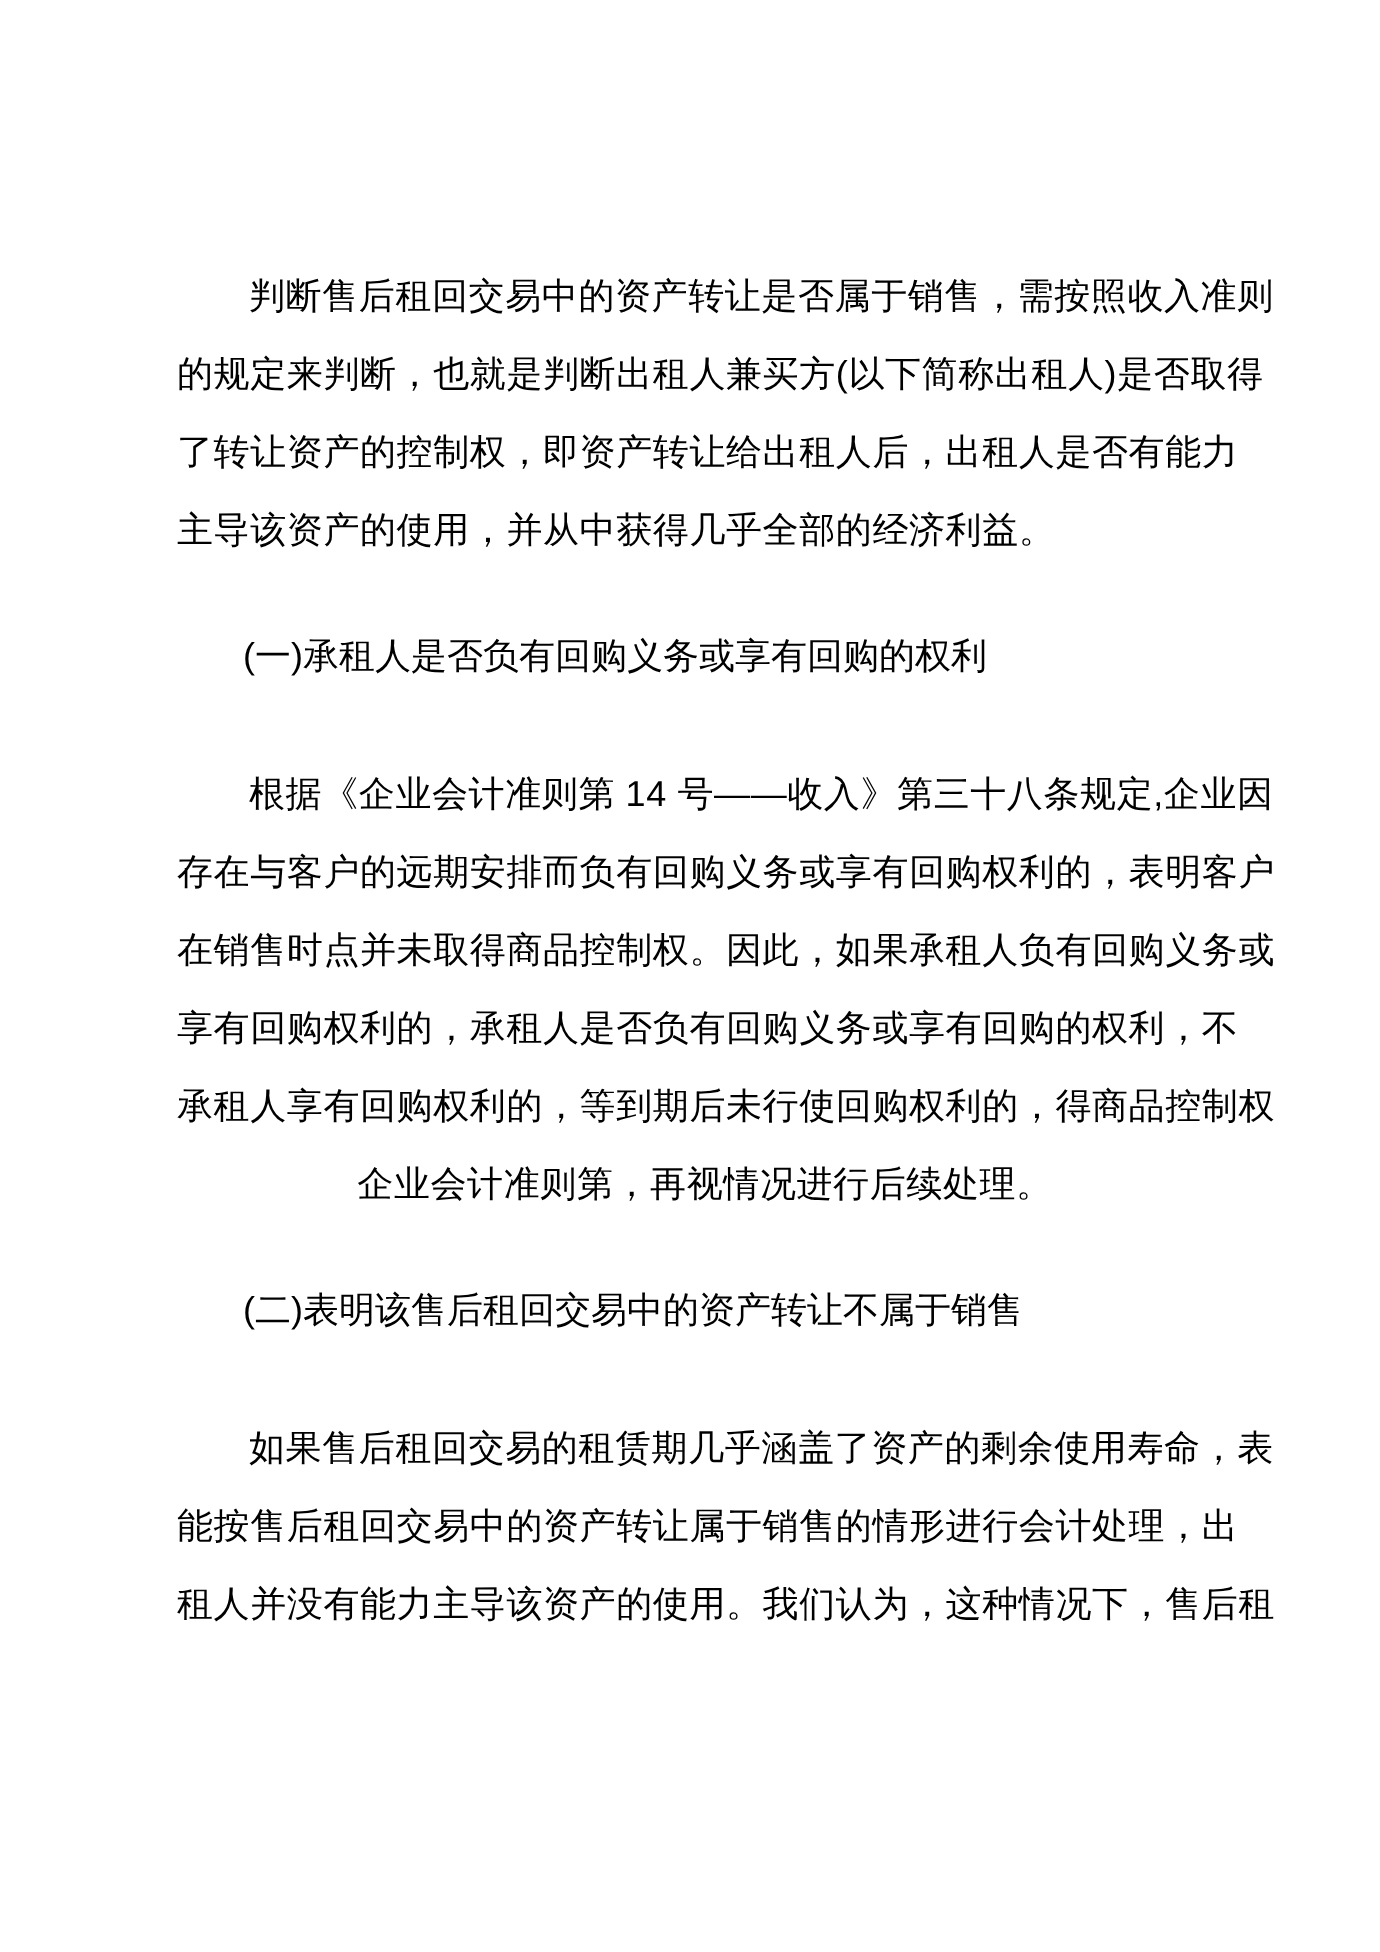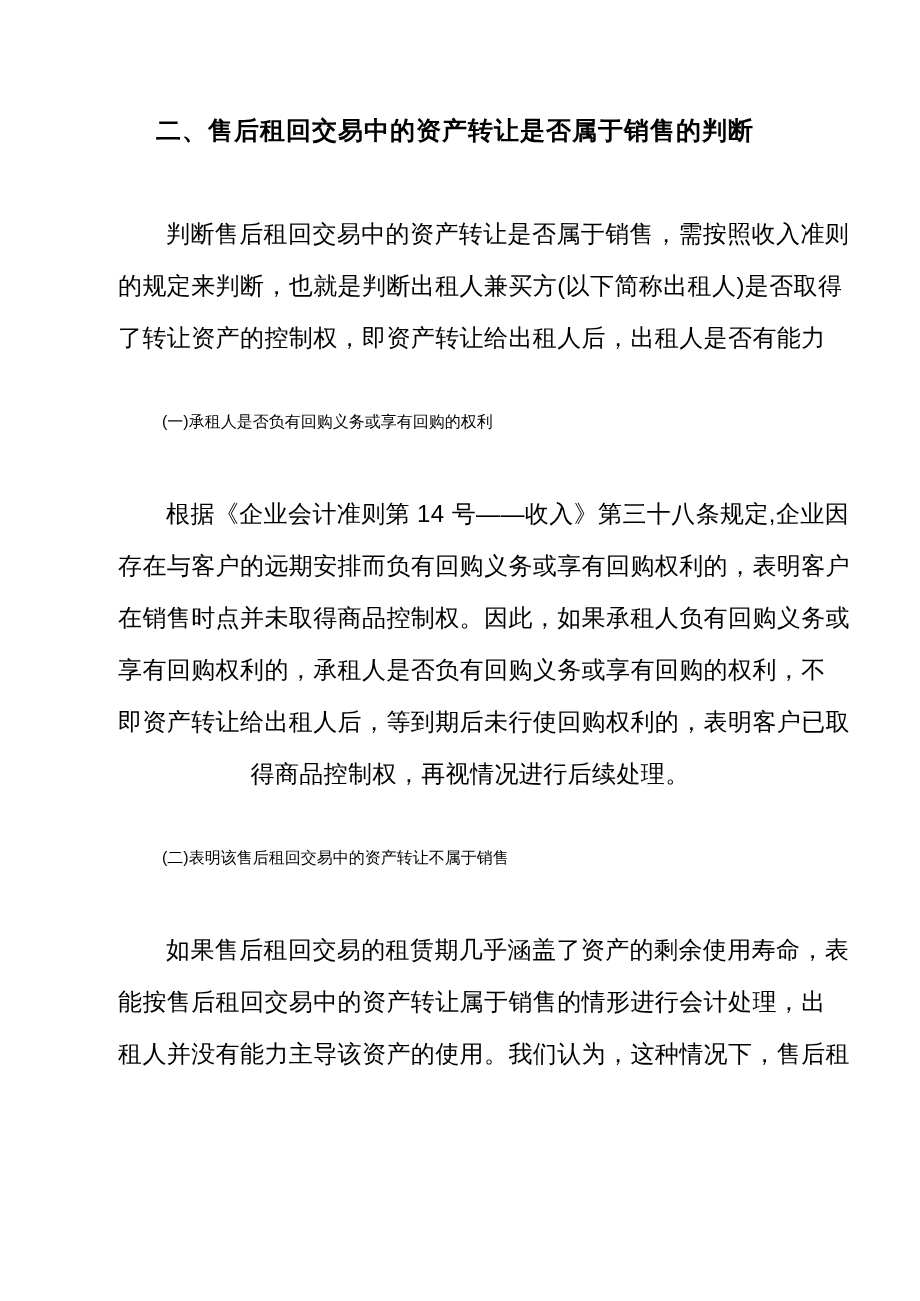--- a/index.html
+++ b/index.html
@@ -26,21 +26,21 @@
     letter-spacing: 1px;
     white-space: nowrap;
   }
   .para {
     margin: 0;
   }
   .para.p1 { margin-top: 60px; }
   .para.p2 { margin-top: 40px; text-align: center; }
   .para.p3 { margin-top: 40px; }
   .sub-heading {
-    font-size: 16px;
+    font-size: 24px;
     line-height: 52px;
     font-weight: normal;
     margin: 32px 0 0 0;
     padding-left: 44px;
     white-space: nowrap;
   }
   .line {
     font-size: 24px;
     line-height: 52px;
     letter-spacing: 0.4px;
@@ -48,37 +48,37 @@
   }
   .line.first {
     padding-left: 48px;
   }
 </style>
 </head>
 <body>
 
 <div class="doc-page">
 
-  <h2 class="doc-title">二、售后租回交易中的资产转让是否属于销售的判断</h2>
 
   <div class="para p1">
     <div class="line first">判断售后租回交易中的资产转让是否属于销售，需按照收入准则</div>
     <div class="line">的规定来判断，也就是判断出租人兼买方(以下简称出租人)是否取得</div>
     <div class="line">了转让资产的控制权，即资产转让给出租人后，出租人是否有能力</div>
+    <div class="line">主导该资产的使用，并从中获得几乎全部的经济利益。</div>
   </div>
 
   <h3 class="sub-heading">(一)承租人是否负有回购义务或享有回购的权利</h3>
 
   <div class="para p2">
     <div class="line first">根据《企业会计准则第 14 号——收入》第三十八条规定,企业因</div>
     <div class="line">存在与客户的远期安排而负有回购义务或享有回购权利的，表明客户</div>
     <div class="line">在销售时点并未取得商品控制权。因此，如果承租人负有回购义务或</div>
     <div class="line">享有回购权利的，承租人是否负有回购义务或享有回购的权利，不</div>
-    <div class="line">即资产转让给出租人后，等到期后未行使回购权利的，表明客户已取</div>
-    <div class="line">得商品控制权，再视情况进行后续处理。</div>
+    <div class="line">承租人享有回购权利的，等到期后未行使回购权利的，得商品控制权</div>
+    <div class="line">企业会计准则第，再视情况进行后续处理。</div>
   </div>
 
   <h3 class="sub-heading">(二)表明该售后租回交易中的资产转让不属于销售</h3>
 
   <div class="para p3">
     <div class="line first">如果售后租回交易的租赁期几乎涵盖了资产的剩余使用寿命，表</div>
     <div class="line">能按售后租回交易中的资产转让属于销售的情形进行会计处理，出</div>
     <div class="line">租人并没有能力主导该资产的使用。我们认为，这种情况下，售后租</div>
   </div>
 

